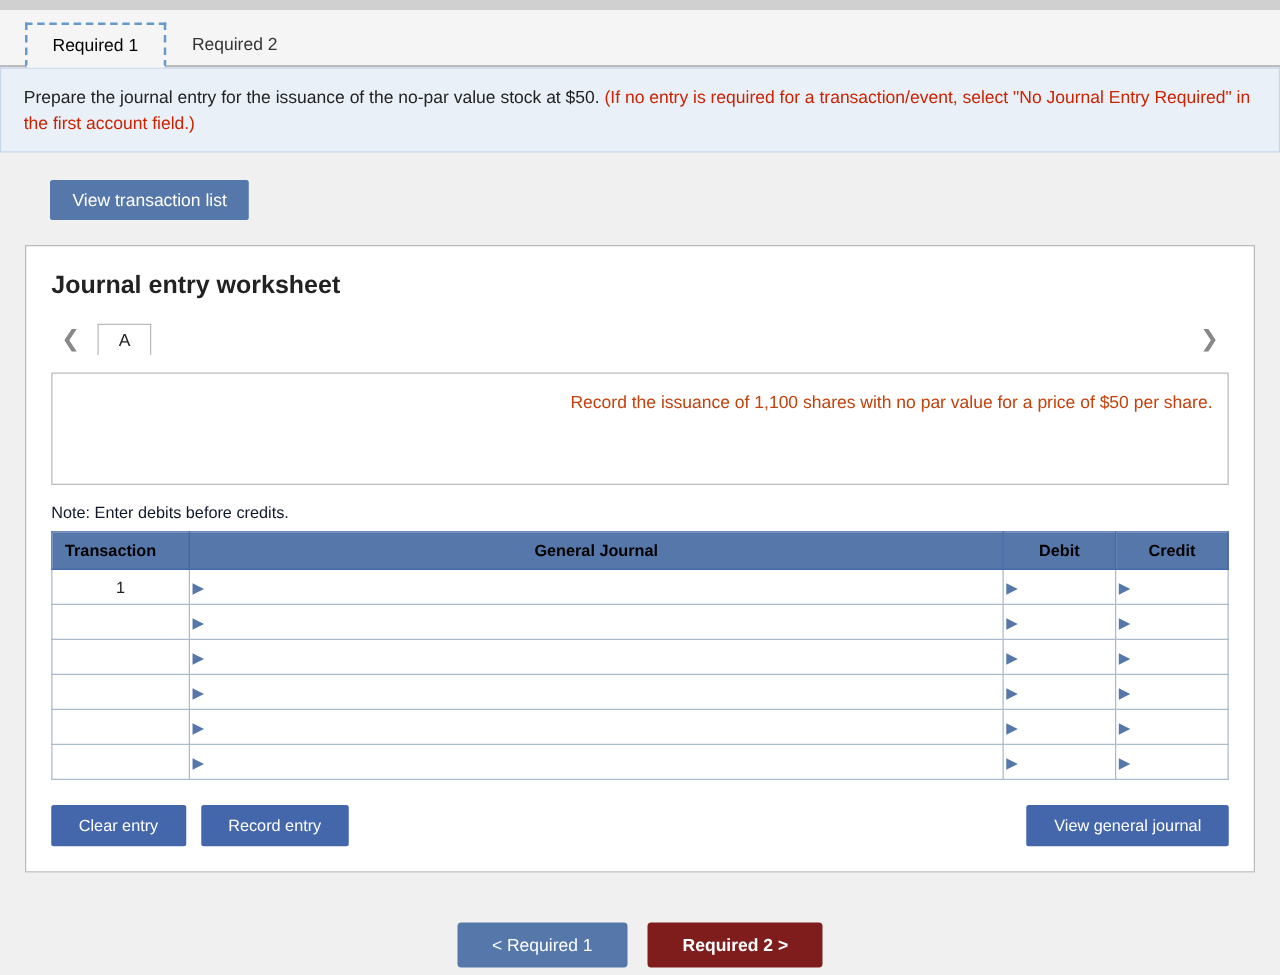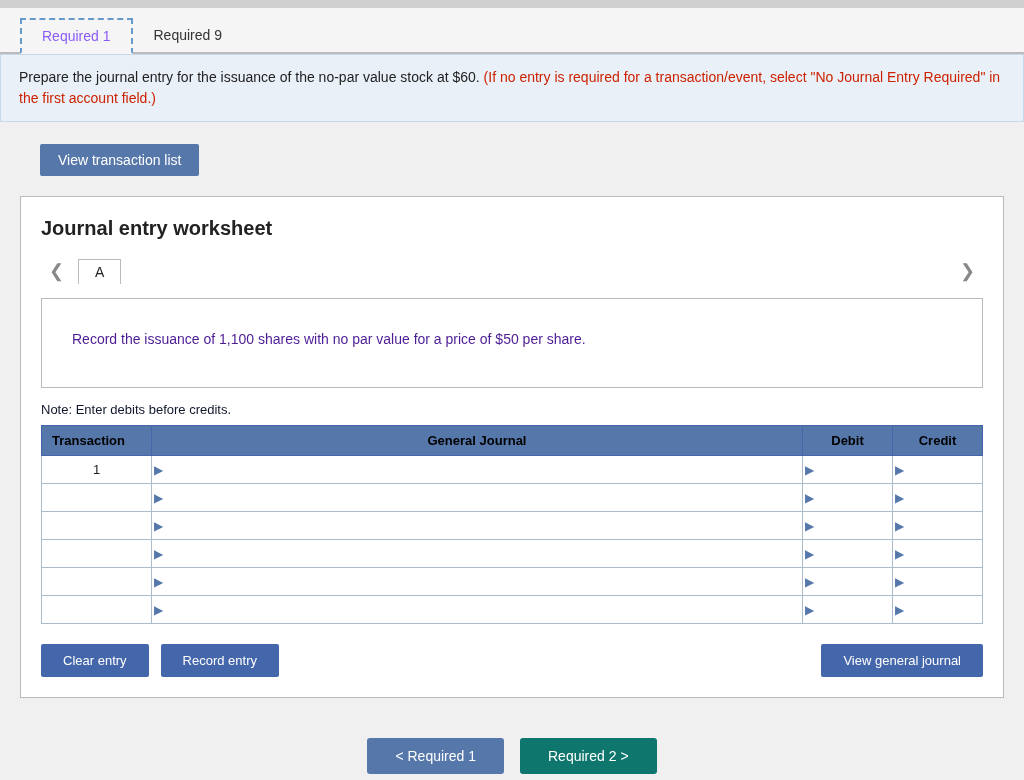--- a/index.html
+++ b/index.html
@@ -19,21 +19,21 @@
       cursor: pointer;
       font-size: 14px;
       border: 1px solid transparent;
       background: transparent;
       color: #333;
     }
     .tab.active {
       border: 2px dashed #6699cc;
       border-bottom: 2px solid #f5f5f5;
       background: #f5f5f5;
-      color: #8b5cf6;
+      color: #000000;
       margin-bottom: -2px;
     }
 
     .instruction-box {
       background: #eaf0f8;
       border: 1px solid #c8d8ec;
       padding: 12px 18px;
       margin: 0;
       font-size: 14px;
       line-height: 1.5;
@@ -88,26 +88,27 @@
       font-size: 14px;
       cursor: pointer;
       margin-left: 6px;
     }
     .nav-right {
       margin-left: auto;
     }
 
     .record-description-box {
       border: 1px solid #bbb;
-      padding: 30px;
+      padding: 12px;
       margin-bottom: 14px;
       font-size: 14px;
       line-height: 1.5;
-      color: #4c1d95;
+      color: #c2410c;
       min-height: 90px;
+      text-align: right;
     }
 
     .note-text {
       color: #0f172a;
       font-size: 13px;
       margin-bottom: 8px;
     }
 
     .journal-table {
       width: 100%;
@@ -183,37 +184,37 @@
       padding: 20px 0 30px 0;
     }
     .btn-nav {
       padding: 10px 28px;
       font-size: 14px;
       border: none;
       cursor: pointer;
       border-radius: 3px;
     }
     .btn-nav.active { background: #5577aa; color: white; }
-    .btn-nav.inactive { background: #0f766e; color: white; }
+    .btn-nav.inactive { background: #7f1d1d; color: white; font-weight: bold; }
 
     .main-content { background: #f0f0f0; min-height: 780px; }
   </style>
 </head>
 <body>
 
 <div class="main-content">
   <div class="top-bar"></div>
 
   <div class="tabs-row">
     <button class="tab active">Required 1</button>
-    <button class="tab">Required 9</button>
+    <button class="tab">Required 2</button>
   </div>
 
   <div class="instruction-box">
-    <span>Prepare the journal entry for the issuance of the no-par value stock at $60.</span>
+    <span>Prepare the journal entry for the issuance of the no-par value stock at $50.</span>
     <span class="red-text">(If no entry is required for a transaction/event, select "No Journal Entry Required" in the first account field.)</span>
   </div>
 
   <div style="padding: 10px 20px 8px 20px;">
     <button class="btn-view-transaction">View transaction list</button>
   </div>
 
   <div class="worksheet-container">
     <div class="worksheet-title">Journal entry worksheet</div>
 

